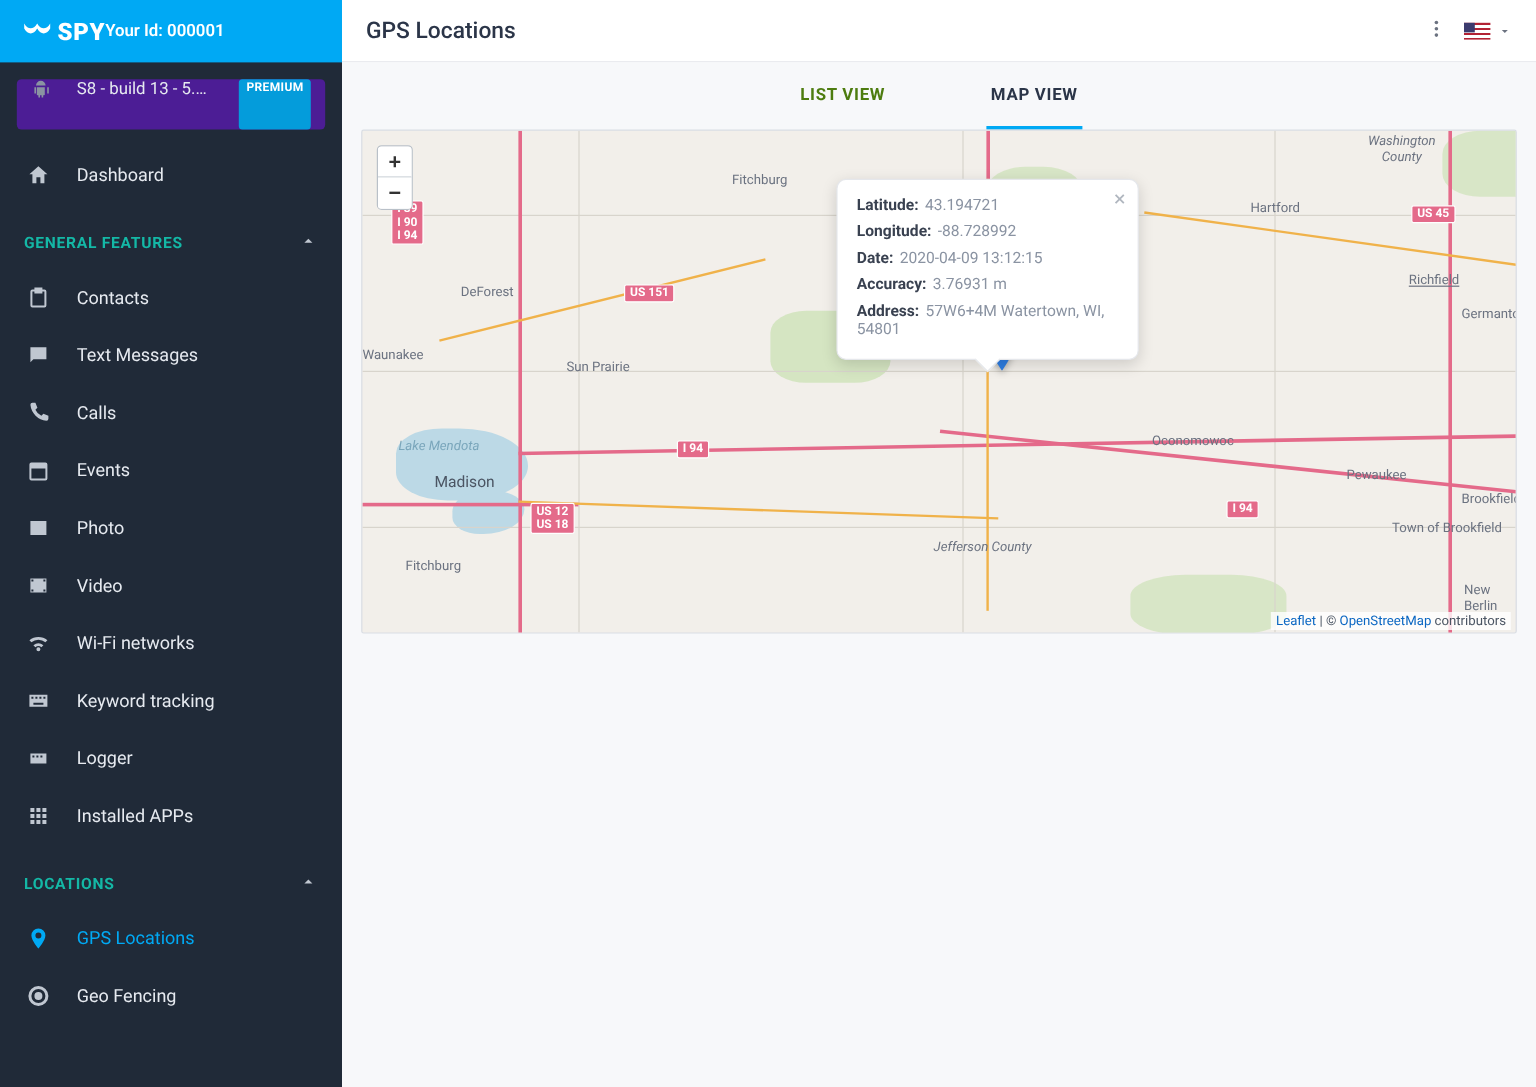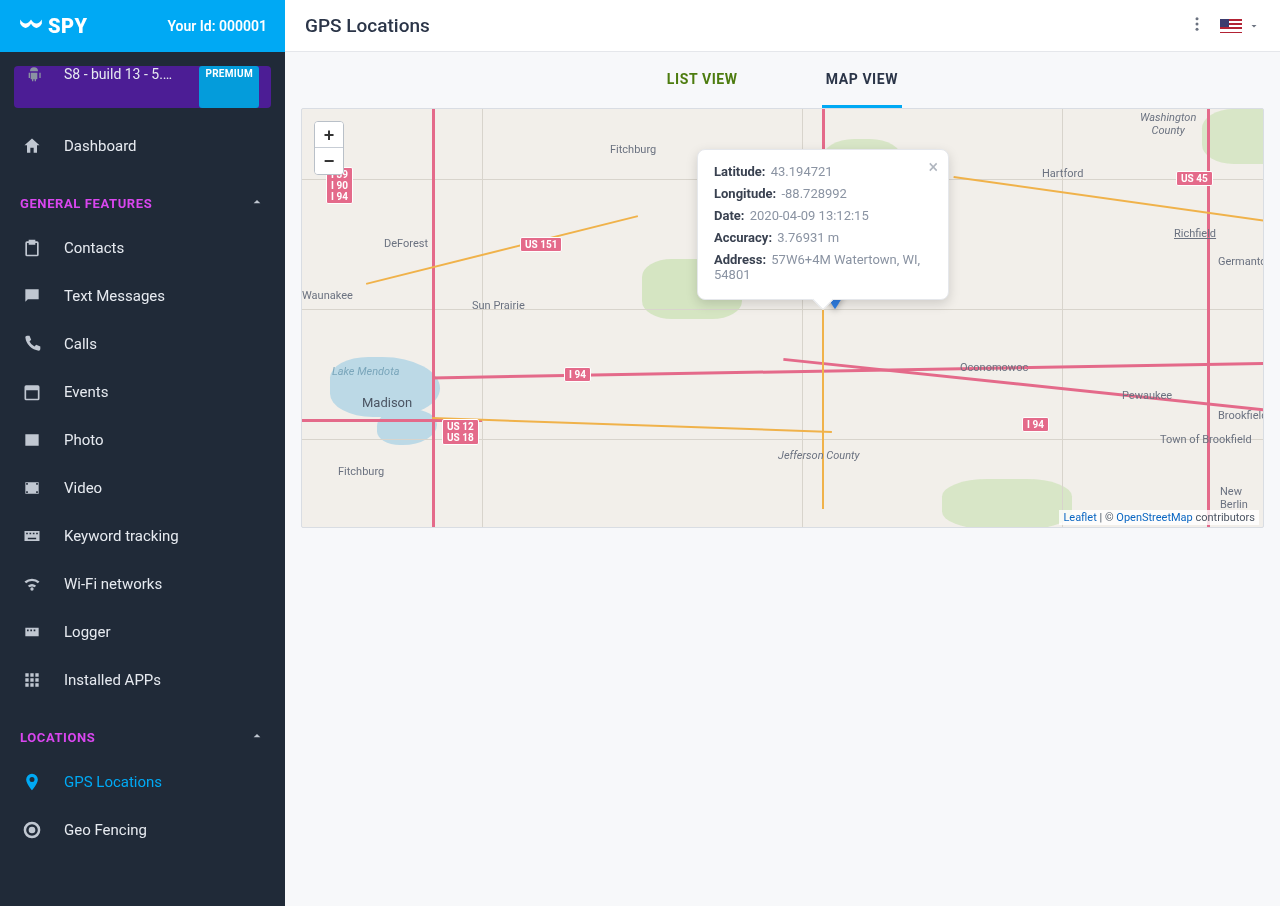--- a/index.html
+++ b/index.html
@@ -1,33 +1,33 @@
 <!DOCTYPE html>
 <html><head>
 <meta charset="utf-8">
 <style>
   * { box-sizing: border-box; margin: 0; padding: 0; }
   html, body { height: 100%; font-family: -apple-system, BlinkMacSystemFont, "Segoe UI", Roboto, Arial, sans-serif; background:#fff; }
   body { display:flex; width:1280px; height:906px; overflow:hidden; }
 
   
   .sidebar { width:285px; background:#202A38; color:#E6EAF0; display:flex; flex-direction:column; }
-  .topbar { background:#00A9F4; height:52px; display:flex; align-items:center; justify-content:space-between; padding:0 18px; color:#fff; font-weight:600; }
+  .topbar { background:#00A9F4; height:52px; display:flex; align-items:center; padding:0 18px; color:#fff; font-weight:600; }
   .topbar .brand { display:flex; align-items:center; font-weight:800; font-size:20px; letter-spacing:1px; }
   .topbar .brand svg { width:26px; height:26px; margin-right:4px; }
   .device-chip { margin:14px; background:#4c1d95; border-radius:4px; height:42px; display:flex; padding:0 12px; gap:22px; font-size:14px; color:#E6EAF0; }
   .device-chip .premium { background:#049CDB; color:#fff; font-size:10px; padding:2px 6px; border-radius:3px; font-weight:700; letter-spacing:.3px; }
   .device-chip .android-icon { color:#8A93A2; font-size:16px; }
 
   .nav { overflow-y:auto; flex:1; }
   .nav-item { display:flex; align-items:center; gap:20px; height:48px; padding:0 20px; font-size:15px; color:#E6EAF0; cursor:pointer; }
   .nav-item .ic { width:24px; display:flex; justify-content:center; color:#C0C7D1; }
   .nav-item.active { color:#00A9F4; }
   .nav-item.active .ic { color:#00A9F4; }
-  .section-header { display:flex; align-items:center; justify-content:space-between; padding:0 20px; height:42px; margin-top:12px; font-size:13px; letter-spacing:.6px; color:#d946ef; font-weight:700; cursor:pointer; }
+  .section-header { display:flex; align-items:center; justify-content:space-between; padding:0 20px; height:42px; margin-top:12px; font-size:13px; letter-spacing:.6px; color:#14b8a6; font-weight:700; cursor:pointer; }
   .section-header .chev { color:#C0C7D1; }
 
   
   .main { flex:1; display:flex; flex-direction:column; background:#fff; }
   .main-header { height:52px; border-bottom:1px solid #E5E7EB; display:flex; align-items:center; justify-content:space-between; padding:0 20px; }
   .main-header .title { font-size:19px; font-weight:500; color:#2B3548; }
   .header-actions { display:flex; align-items:center; gap:14px; color:#6B7280; }
   .flag { width:22px; height:14px; background:linear-gradient(#B22234 0 15%, #fff 15% 30%, #B22234 30% 45%, #fff 45% 60%, #B22234 60% 75%, #fff 75% 90%, #B22234 90% 100%); position:relative; }
   .flag::before { content:""; position:absolute; left:0; top:0; width:9px; height:8px; background:#3C3B6E; }
 
@@ -158,32 +158,32 @@
       <span class="ic">
           <svg width="20" height="20" viewBox="0 0 24 24" fill="currentColor">
             <path d="M4 5h16v14H4V5zm1 1v2h2V6H5zm12 0v2h2V6h-2zM5 16v2h2v-2H5zm12 0v2h2v-2h-2z"></path>
           </svg>
         </span>
       <span>Video</span>
     </div>
     <div class="nav-item">
       <span class="ic">
           <svg width="20" height="20" viewBox="0 0 24 24" fill="currentColor">
+            <path d="M12 20a2 2 0 110-4 2 2 0 010 4zm-5-6a8 8 0 0110 0l-2 2a5 5 0 00-6 0zM3 9a14 14 0 0118 0l-2 2a11 11 0 00-14 0z"></path>
+          </svg>
+        </span>
+      <span>Wi-Fi networks</span>
+    </div>
+    <div class="nav-item">
+      <span class="ic">
+          <svg width="20" height="20" viewBox="0 0 24 24" fill="currentColor">
             <path d="M3 6h18v12H3V6zm2 2v2h2V8H5zm4 0v2h2V8H9zm4 0v2h2V8h-2zm4 0v2h2V8h-2zM7 14v2h10v-2H7z"></path>
           </svg>
         </span>
       <span>Keyword tracking</span>
-    </div>
-    <div class="nav-item">
-      <span class="ic">
-          <svg width="20" height="20" viewBox="0 0 24 24" fill="currentColor">
-            <path d="M12 20a2 2 0 110-4 2 2 0 010 4zm-5-6a8 8 0 0110 0l-2 2a5 5 0 00-6 0zM3 9a14 14 0 0118 0l-2 2a11 11 0 00-14 0z"></path>
-          </svg>
-        </span>
-      <span>Wi-Fi networks</span>
     </div>
     <div class="nav-item">
       <span class="ic">
           <svg width="20" height="20" viewBox="0 0 24 24" fill="currentColor">
             <path d="M4 7h16v10H4V7zm2 2v2h2V9H6zm4 0v2h2V9h-2zm4 0v2h2V9h-2z"></path>
           </svg>
         </span>
       <span>Logger</span>
     </div>
     <div class="nav-item">

